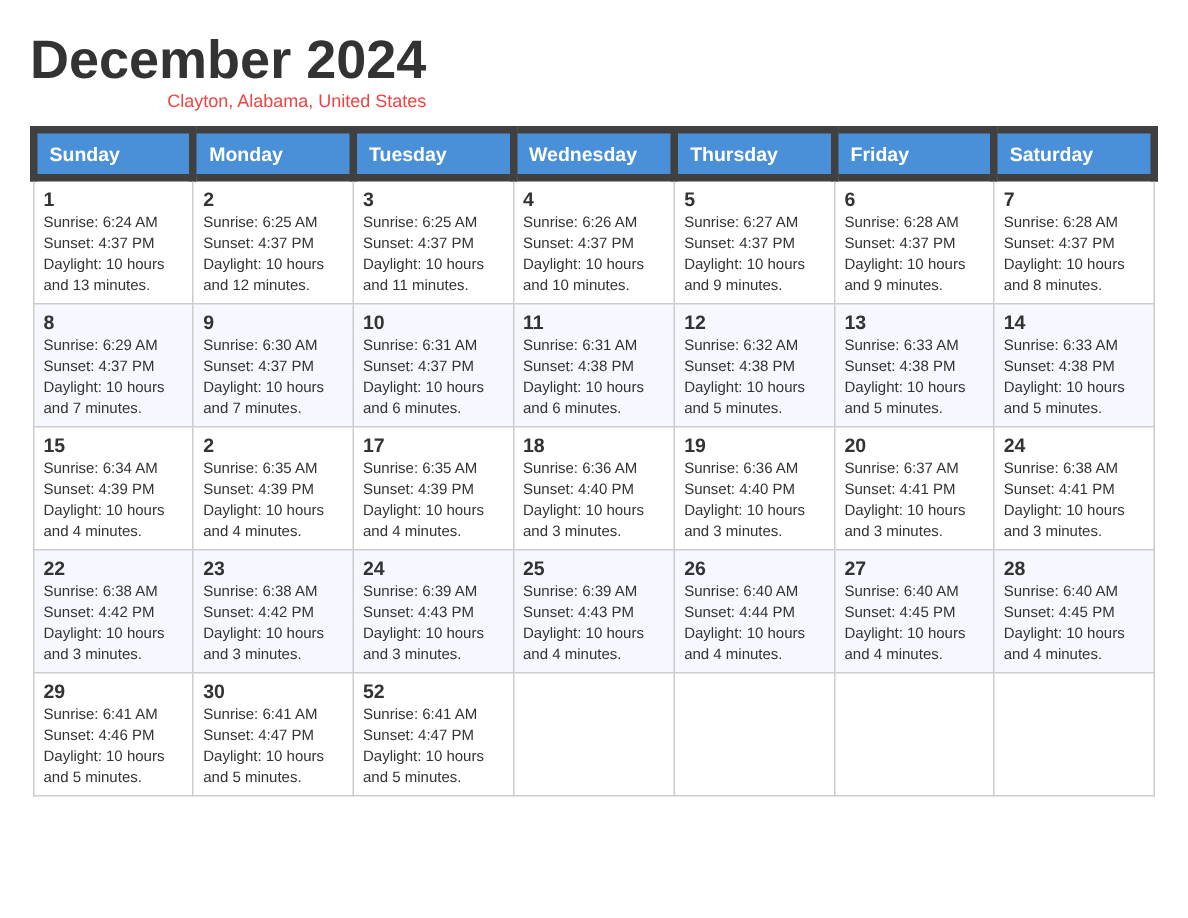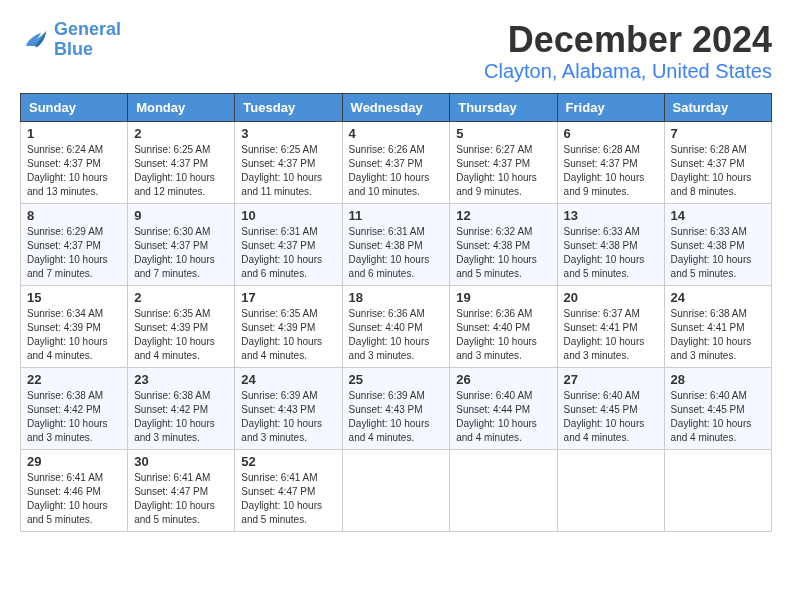--- a/index.html
+++ b/index.html
@@ -37,36 +37,36 @@
     .title-area {
       text-align: right;
     }
     .month-title {
       font-size: 36px;
       font-weight: bold;
       color: #333;
       line-height: 1.1;
     }
     .location-title {
-      font-size: 20px;
-      color: #3b82f6;
+      font-size: 12px;
+      color: #ef4444;
     }
     .calendar {
       width: 100%;
       border-collapse: collapse;
       font-size: 11px;
     }
     .calendar th {
       background: #4a90d9;
       color: #fff;
       text-align: left;
       padding: 6px 8px;
       font-size: 13px;
       font-weight: bold;
-      border: 1px solid #404040;
+      border: 5px solid #404040;
     }
     .calendar td {
       border: 1px solid #ccc;
       vertical-align: top;
       padding: 4px 6px;
       width: 108px;
       min-height: 80px;
       background: #fff;
     }
     .calendar tr:nth-child(even) td {
@@ -85,32 +85,20 @@
       line-height: 1.4;
     }
     .empty-cell {
       background: #fff !important;
     }
   </style>
 </head>
 <body>
 
 <div class="header-area">
-  <div class="logo">
-    <svg class="logo-bird" viewBox="0 0 40 40">
-      <path d="M8 28 C10 20, 18 15, 28 10 C26 16, 22 20, 18 22 C24 18, 30 14, 35 8 C32 18, 26 24, 20 28 Z" fill="#4a90d9"></path>
-      <path d="M20 28 C22 24, 28 20, 35 8 C33 20, 28 26, 22 30 Z" fill="#2a6aaa"></path>
-    </svg>
-    <div>
-      <div class="logo-text">
-        <span>General</span><br>
-        <span>Blue</span>
-      </div>
-    </div>
-  </div>
   <div class="title-area">
     <div class="month-title">December 2024</div>
     <div class="location-title">Clayton, Alabama, United States</div>
   </div>
 </div>
 
 <table class="calendar">
   <thead>
     <tr>
     <th>Sunday</th>

